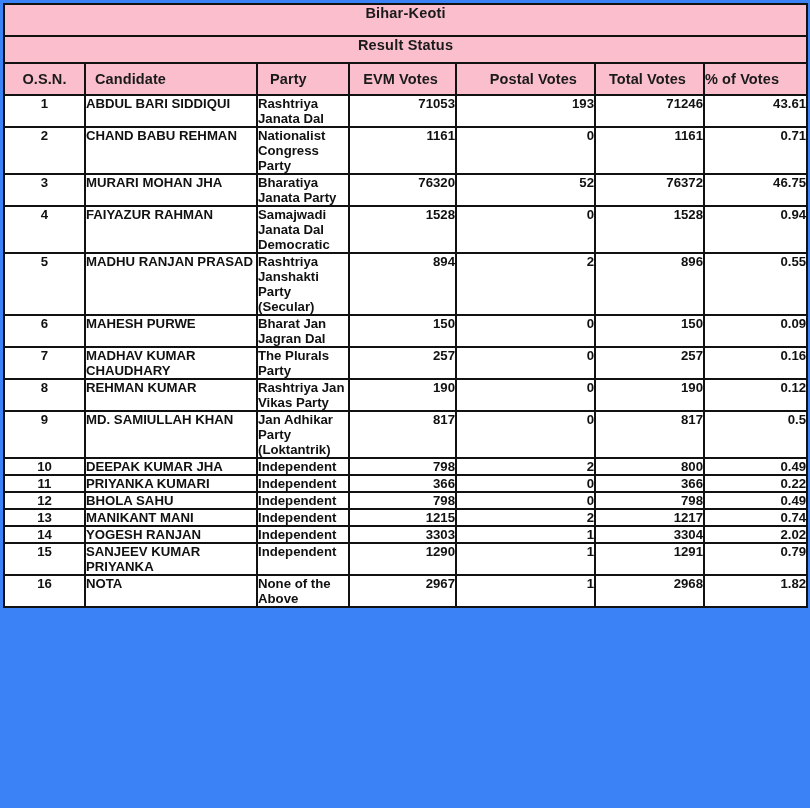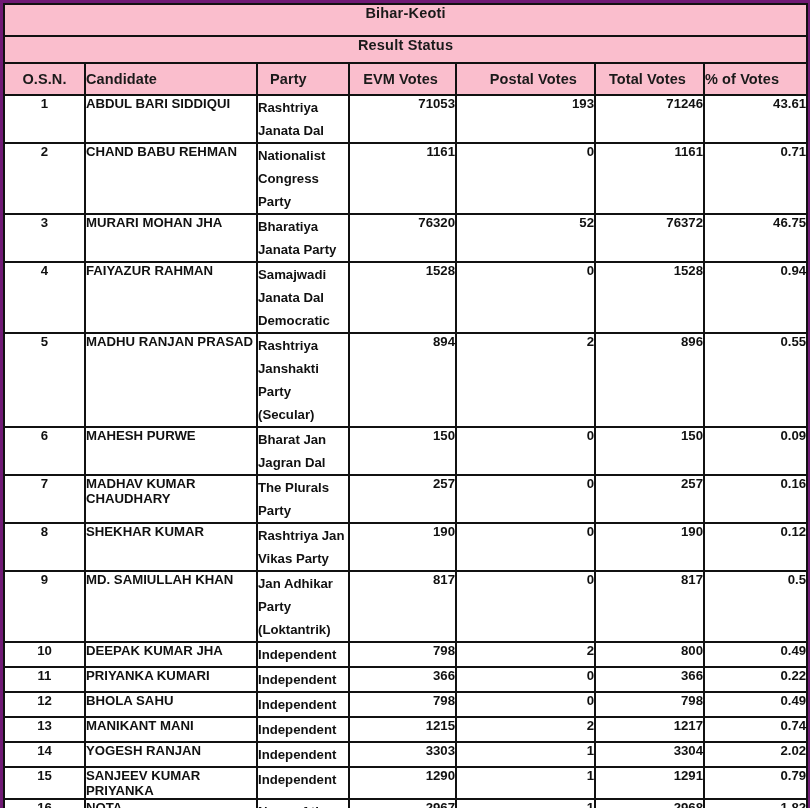--- a/index.html
+++ b/index.html
@@ -13,21 +13,21 @@
     height: 808px;
     font-family: "Liberation Sans", sans-serif;
     color: #000000;
     overflow: hidden;
   }
 
   .sheet {
     position: relative;
     width: 810px;
     height: 808px;
-    background: #701a75;
+    background: #3b82f6;
     padding: 3px 4px 0 3px;
     box-sizing: border-box;
   }
 
   table.result-table {
     width: 803px;
     border-collapse: collapse;
     table-layout: fixed;
     background: #ffffff;
   }
@@ -73,21 +73,21 @@
     background: #fabecd !important;
     height: 30px;
     font-size: 14.5px;
     font-weight: bold;
     color: #1a1a1a;
     vertical-align: middle;
     letter-spacing: 0.1px;
     margin-left: 48px;
   }
   tr.col-head th.h-osn    { text-align: center; }
-  tr.col-head th.h-cand   { text-align: left;  }
+  tr.col-head th.h-cand   { text-align: left;  padding-left: 9px; }
   tr.col-head th.h-party  { text-align: left;  padding-left: 12px; }
   tr.col-head th.h-num    { text-align: right; padding-right: 17px; }
   tr.col-head th.h-pct    { text-align: left; }
 
   
   tr.data-row td {
     font-size: 13.2px;
     font-weight: bold;
     color: #111111;
   }
@@ -99,21 +99,21 @@
   td.d-cand {
     text-align: left;
     padding: 6px 4px 5px 9px;
     vertical-align: middle;
     line-height: 15px;
   }
   td.d-party {
     text-align: left;
     padding: 6px 3px 5px 8px;
     vertical-align: top;
-    line-height: 23px;
+    line-height: 15px;
   }
   td.d-num {
     text-align: right;
     padding-right: 9px;
     vertical-align: middle;
     font-size: 13.2px;
   }
   td.d-pct {
     text-align: right;
     padding-right: 9px;
@@ -237,21 +237,21 @@
         <td class="d-cand">MADHAV KUMAR CHAUDHARY</td>
         <td class="d-party">The Plurals Party</td>
         <td class="d-num">257</td>
         <td class="d-num">0</td>
         <td class="d-num">257</td>
         <td class="d-pct">0.16</td>
       </tr>
 
       <tr class="data-row">
         <td class="d-osn">8</td>
-        <td class="d-cand">SHEKHAR KUMAR</td>
+        <td class="d-cand">REHMAN KUMAR</td>
         <td class="d-party">Rashtriya Jan Vikas Party</td>
         <td class="d-num">190</td>
         <td class="d-num">0</td>
         <td class="d-num">190</td>
         <td class="d-pct">0.12</td>
       </tr>
 
       <tr class="data-row">
         <td class="d-osn">9</td>
         <td class="d-cand">MD. SAMIULLAH KHAN</td>

